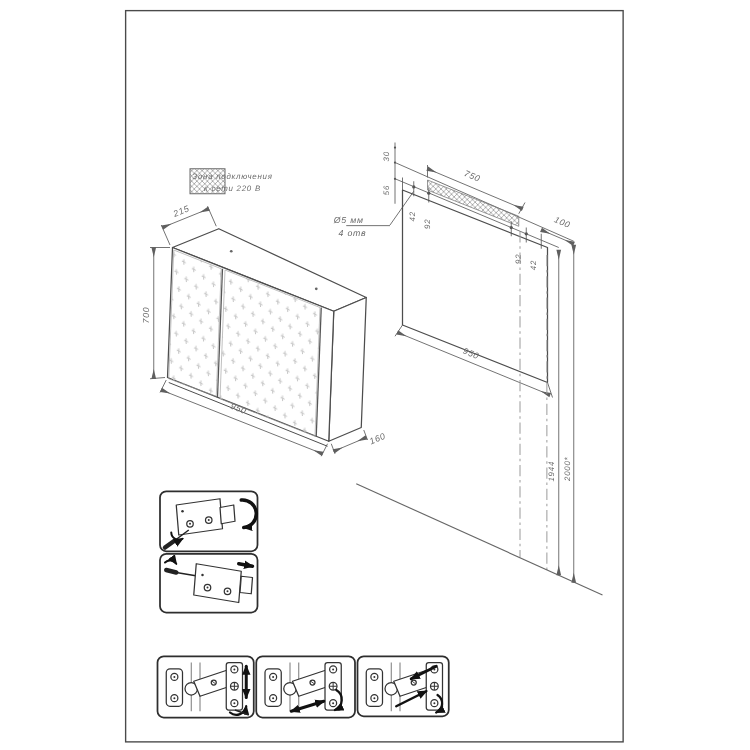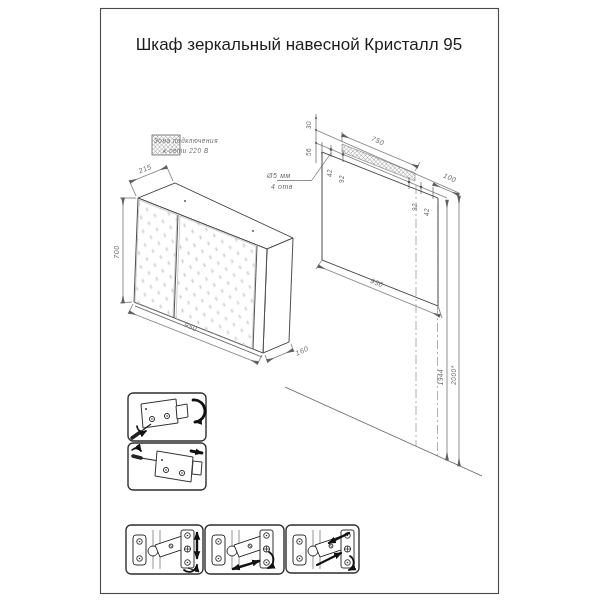--- a/index.html
+++ b/index.html
@@ -17,21 +17,20 @@
   .ddot{stroke:#9a9a9a;stroke-width:0.8;fill:none;stroke-dasharray:9 3 2 3;}
   .boxO{stroke:#2e2e2e;stroke-width:1.4;fill:#ffffff;}
   .ink{stroke:#333333;stroke-width:1;fill:#ffffff;stroke-linejoin:round;}
   .bold{stroke:#111111;fill:none;stroke-linecap:round;}
 </style>
 </head>
 <body>
 
 <div class="page">
 
-  <div class="title">Шкаф зеркальный навесной Кристалл 95</div>
 
   <svg width="600" height="600" viewBox="0 0 600 600">
     <defs>
       <pattern id="hatch" width="4.2" height="4.2" patternUnits="userSpaceOnUse">
         <path d="M0,4.2 L4.2,0 M0,0 L4.2,4.2" stroke="#8f8f8f" stroke-width="0.55" fill="none"></path>
       </pattern>
       <pattern id="sparkle" width="14" height="14" patternUnits="userSpaceOnUse" patternTransform="rotate(-8)">
         <g stroke="#c4c4c4" stroke-width="0.8">
           <path d="M3,3 l3,2 M4.8,1.8 l-0.6,4.4"></path>
           <path d="M10,10 l3,2 M11.8,8.8 l-0.6,4.4"></path>

